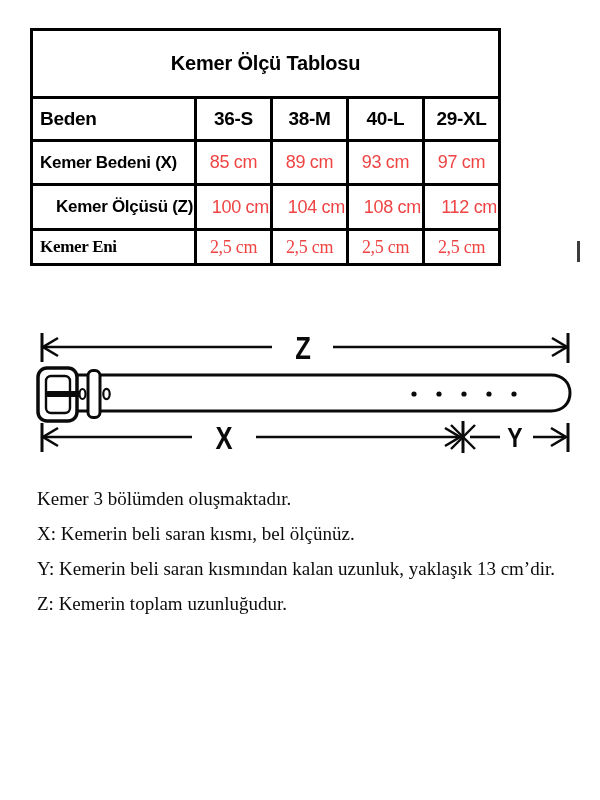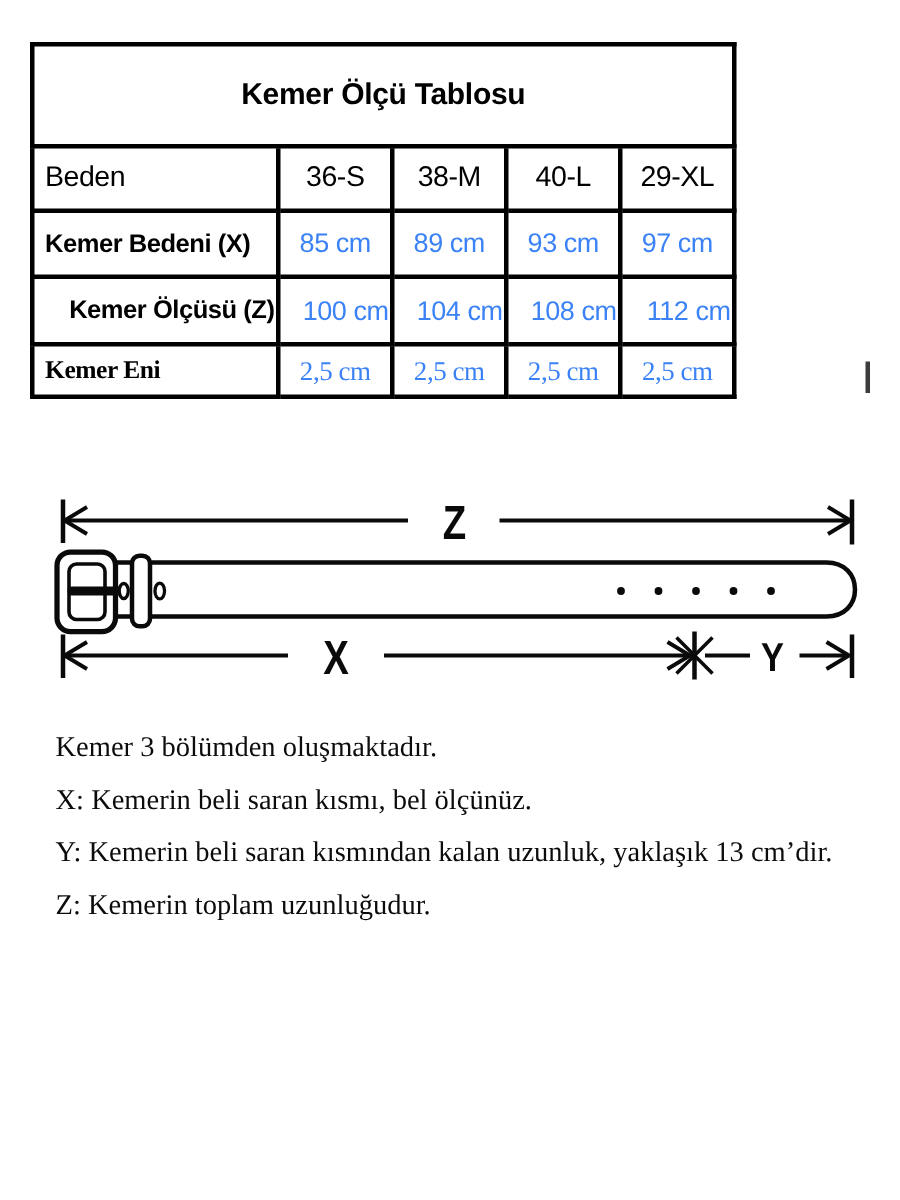--- a/index.html
+++ b/index.html
@@ -2,31 +2,31 @@
 <html><head>
 <meta charset="utf-8">
 <style>
   html,body{margin:0;padding:0;}
   body{
     width:600px;height:800px;background:#ffffff;position:relative;overflow:hidden;
     font-family:"Liberation Sans", sans-serif;color:#000;
   }
   
   .size-table{
-    position:absolute;left:20px;top:28px;
+    position:absolute;left:30px;top:28px;
     border-collapse:collapse;table-layout:fixed;width:468px;
   }
   .size-table td{
     border:3px solid #000;background:#fff;
     text-align:center;vertical-align:middle;
-    font-size:18px;letter-spacing:-0.3px;color:#3b82f6;
+    font-size:18px;letter-spacing:-0.3px;color:#ef4444;
     overflow:hidden;white-space:nowrap;
   }
   .size-table td.title-cell{height:63px;font-size:20px;font-weight:bold;letter-spacing:-0.2px;color:#000;}
-  .size-table tr.hdr td{height:38px;font-weight:normal;font-size:19px;color:#000;}
+  .size-table tr.hdr td{height:38px;font-weight:bold;font-size:19px;color:#000;}
   .size-table td.rowlabel{text-align:left;padding-left:7px;font-weight:bold;font-size:17px;color:#000;}
   .size-table tr.r1 td{height:39px;}
   .size-table tr.r2 td{height:40px;text-align:right;}
   .size-table tr.r3 td{height:30px;font-family:Liberation Serif, serif;}
   
   .stray-mark{position:absolute;left:577px;top:241px;width:3px;height:21px;background:#3c3c3c;}
   
   .diagram{position:absolute;left:0;top:325px;width:600px;height:140px;}
   .diagram .lbl{font-family:"Liberation Sans", sans-serif;font-weight:bold;fill:#0a0a0a;}
   

